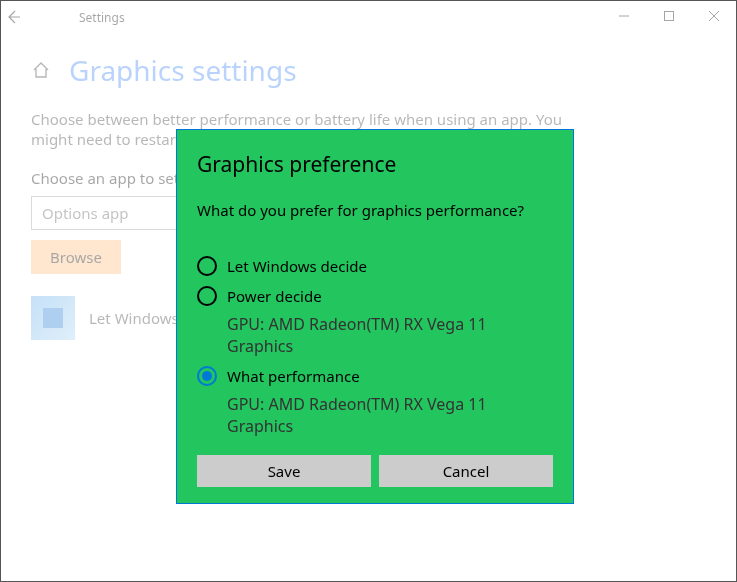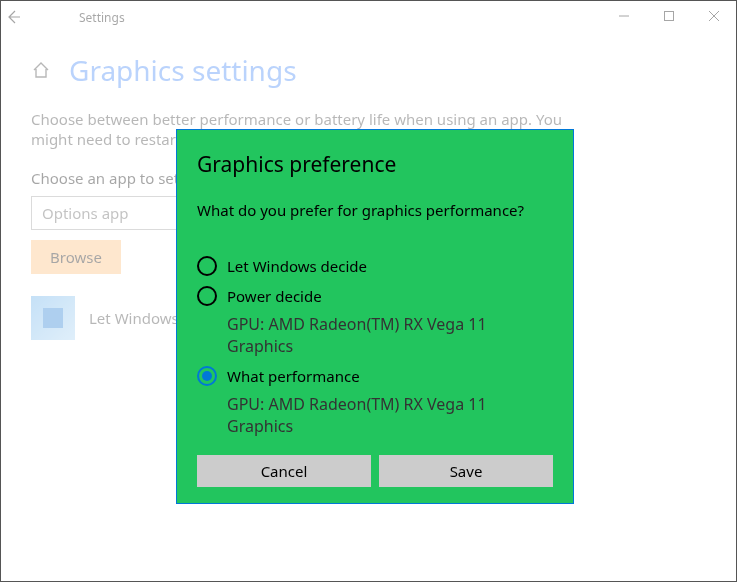--- a/index.html
+++ b/index.html
@@ -335,19 +335,19 @@
           <div class="radio-body">
             <div class="radio-label">What performance</div>
           </div>
         </div>
         <div class="radio-sub" style="margin-left: 30px;">GPU: AMD Radeon(TM) RX Vega 11 Graphics</div>
       </div>
     </div>
 
   <div class="dlg-buttons">
     <div class="dlg-btn">
+        <span>Save</span>
+      </div>
+    <div class="dlg-btn">
         <span>Cancel</span>
       </div>
-    <div class="dlg-btn">
-        <span>Save</span>
-      </div>
   </div>
 </div>
 
 </body></html>

